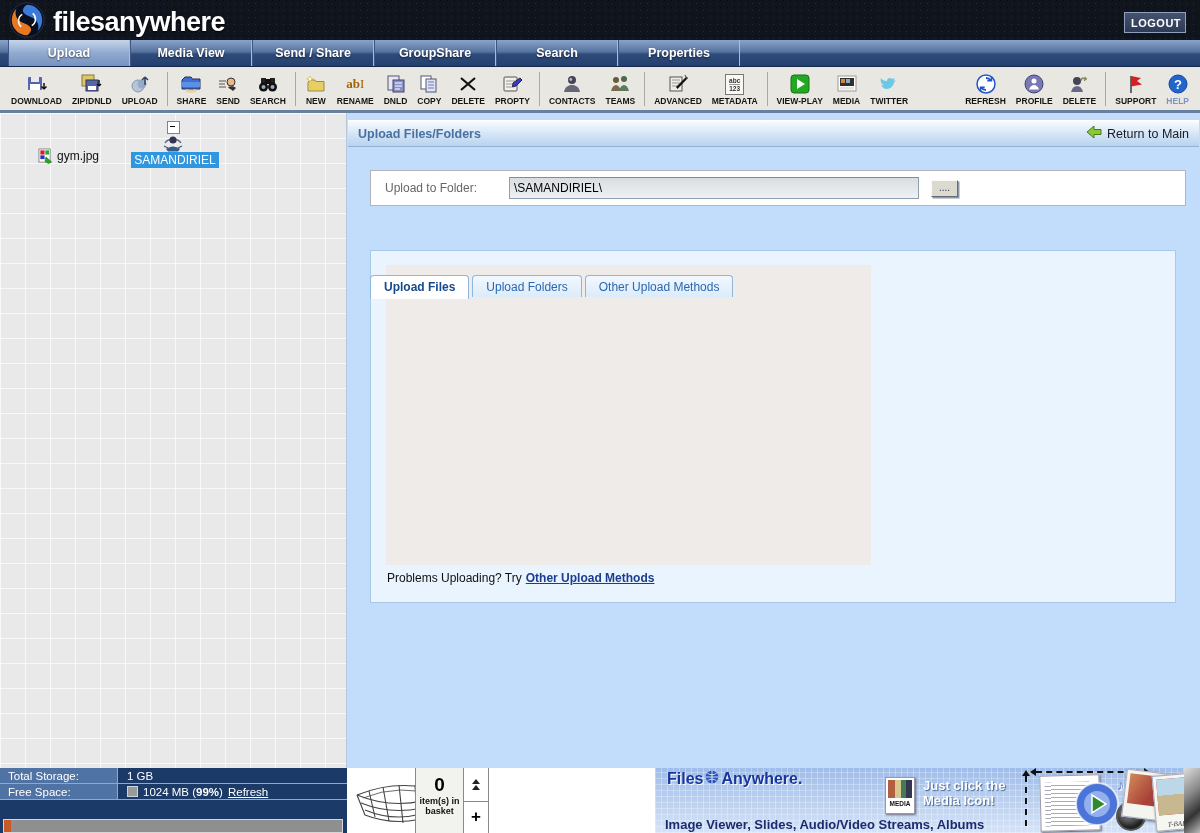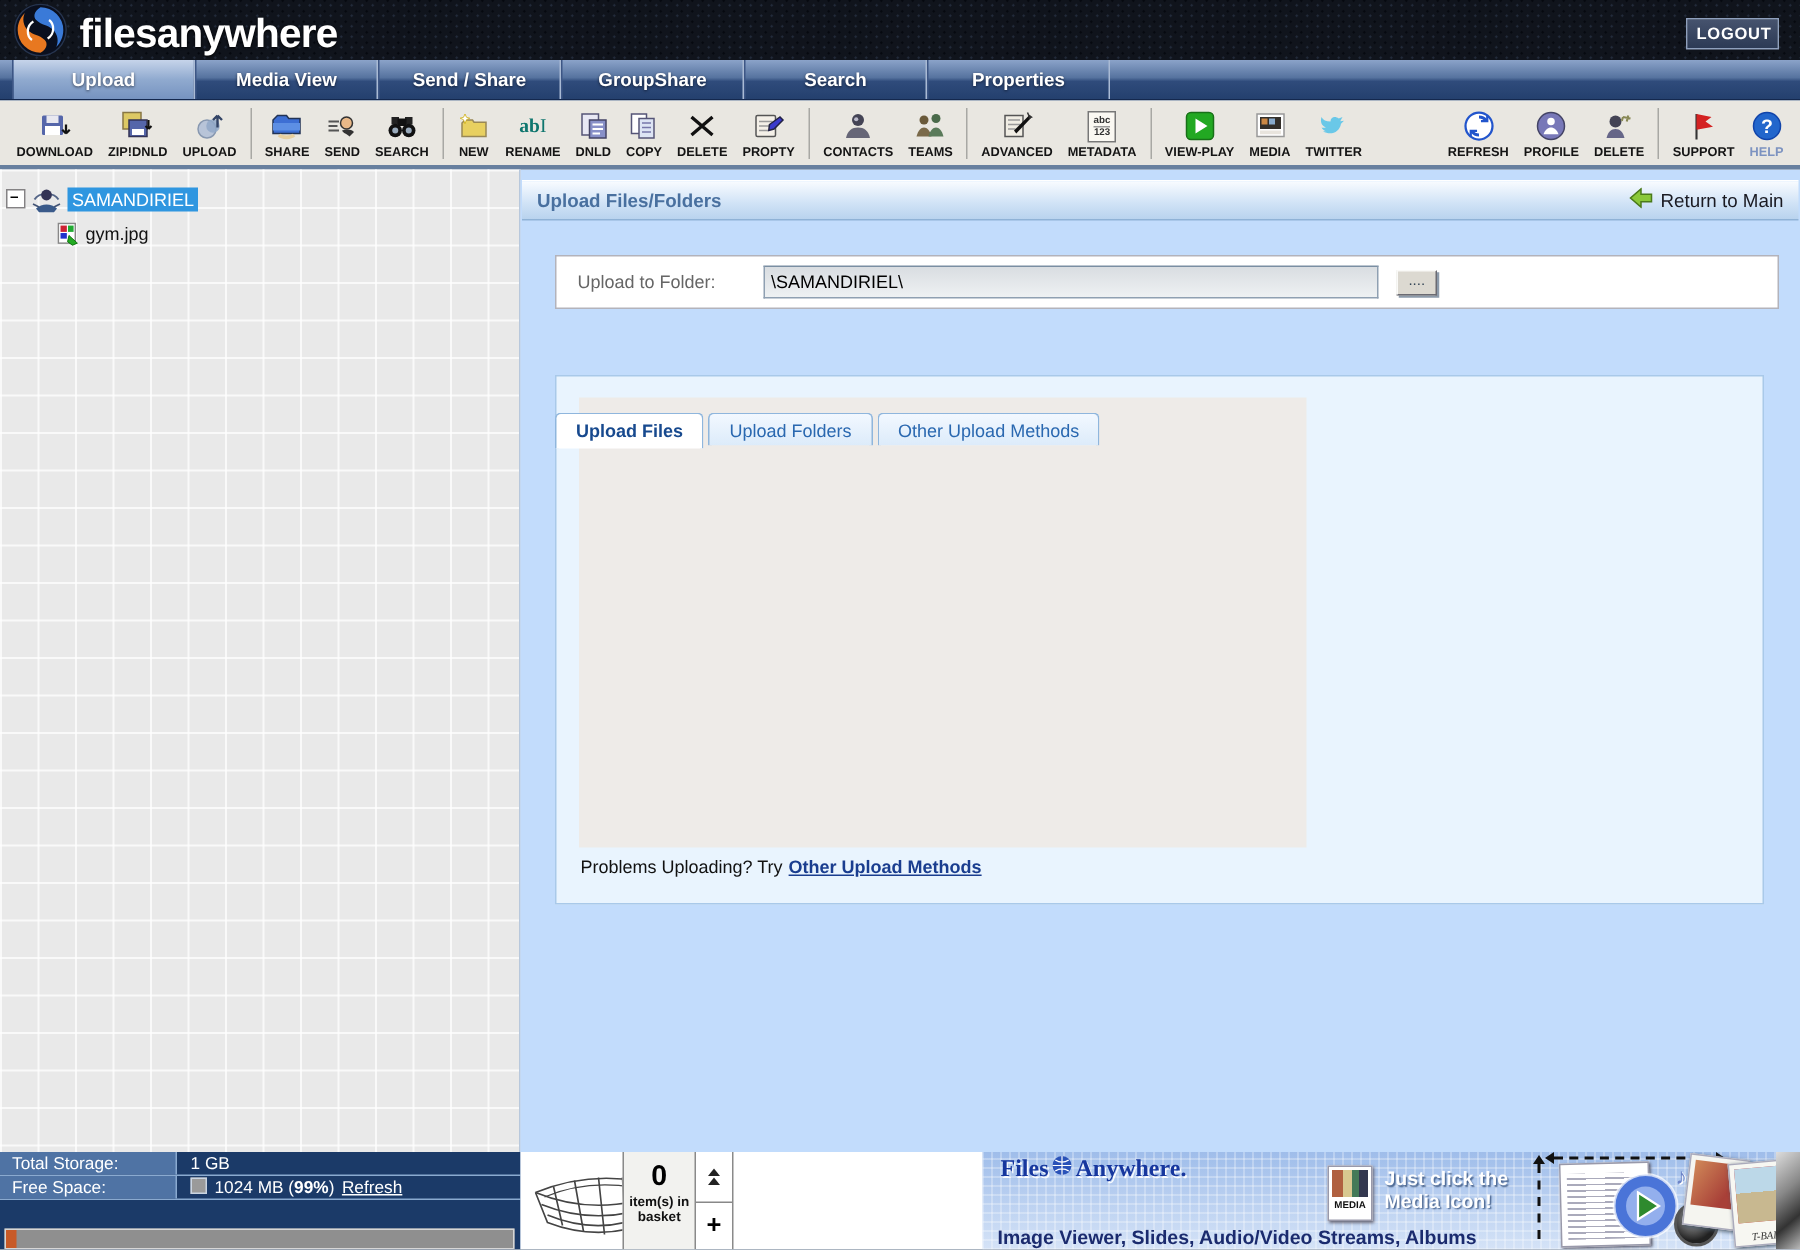--- a/index.html
+++ b/index.html
@@ -29,28 +29,28 @@
   .tb-group.push{margin-left:auto;}
   .tb-sep{width:1px;height:34px;background:#a8a8a4;margin:0 4px;}
   .tb-item{display:flex;flex-direction:column;align-items:center;padding:1px 5px;cursor:pointer;}
   .tb-item .ic{height:24px;display:flex;align-items:flex-end;justify-content:center;}
   .tb-item .ic svg{display:block;}
   .tb-item .lb{font-size:8.5px;font-weight:bold;color:#141414;margin-top:1px;white-space:nowrap;}
   .meta-ic{border:1px solid #777;background:#faf8f2;font:bold 6.5px/7px "Liberation Sans",sans-serif;
     color:#333;padding:2px 3px;text-align:center;}
   .meta-ic span{display:block;}
   .meta-ic span:first-child{border-bottom:1px solid #999;}
-  .rename-ic{color:#0f766e;font:bold 13px/22px "Liberation Serif",serif;}
+  .rename-ic{color:#a16207;font:bold 13px/22px "Liberation Serif",serif;}
   
   #tree-panel{position:absolute;left:0;top:113px;width:347px;height:655px;background:#e9e9e9;
     background-image:linear-gradient(rgba(255,255,255,.75) 1px,transparent 1px),
                      linear-gradient(90deg,rgba(255,255,255,.75) 1px,transparent 1px);
     background-size:25px 25px;border-right:1px solid #b8c8dc;box-sizing:border-box;}
   .tree-row{display:flex;align-items:center;height:23px;font-size:12px;color:#111;cursor:pointer;}
-  .tree-row.root{margin:8px 0 0 4px;}
+  .tree-row.root{margin:8px 0 0 4px;flex-direction:column;}
   .tree-row.child{margin-left:38px;}
   .expand-box{width:11px;height:11px;background:#fff;border:1px solid #848284;position:relative;margin-right:4px;flex:none;}
   .expand-box i{position:absolute;left:2px;top:4px;width:5px;height:1px;background:#000;}
   .tree-ic{margin-right:4px;display:flex;}
   .tree-label.selected{background:#2f96e0;color:#fff;padding:1px 3px;}
   
   #main-area{position:absolute;left:347px;top:120px;width:853px;height:655px;background:#c2dcfc;}
   #main-title-bar{position:absolute;left:1px;top:0;width:851px;height:27px;box-sizing:border-box;
     background:linear-gradient(#f8fbff,#cfe2f6 60%,#b9d3ee);border-bottom:1px solid #8fb2d6;border-top:1px solid #fff;
     display:flex;align-items:center;justify-content:space-between;padding:0 10px;}
@@ -92,21 +92,21 @@
   #basket-arrows{position:absolute;left:117px;top:0;width:25px;height:65px;box-sizing:border-box;border-right:1px solid #8a8a8a;}
   #basket-up{height:33px;border-bottom:1px solid #888;display:flex;flex-direction:column;align-items:center;justify-content:center;gap:1px;cursor:pointer;}
   .tri-up{width:0;height:0;border-left:4px solid transparent;border-right:4px solid transparent;border-bottom:5px solid #222;}
   #basket-add{height:30px;text-align:center;font-size:17px;font-weight:bold;line-height:30px;color:#000;cursor:pointer;}
   
   #banner{position:absolute;left:308px;top:0;width:545px;height:65px;overflow:hidden;cursor:pointer;
     background-image:repeating-linear-gradient(90deg,rgba(255,255,255,.28) 0 1px,transparent 1px 6px),
                      repeating-linear-gradient(0deg,rgba(255,255,255,.28) 0 1px,transparent 1px 6px),
                      linear-gradient(#9fbdea,#d5e3f7);}
   #banner-brand{position:absolute;left:12px;top:2px;display:flex;align-items:center;gap:2px;
-    font-size:16px;font-weight:bold;color:#17379e;text-shadow:1px 1px 0 rgba(255,255,255,.9);font-family:Liberation Serif, serif;}
+    font-size:16px;font-weight:bold;color:#17379e;text-shadow:1px 1px 0 rgba(255,255,255,.9);}
   #banner-title{position:absolute;left:11px;top:15px;font-size:29px;font-weight:bold;color:#4f79dc;letter-spacing:1px;
     text-shadow:2px 2px 0 rgba(255,255,255,.95),-1px -1px 0 rgba(255,255,255,.8),3px 3px 3px rgba(40,60,120,.55);}
   #banner-tagline{position:absolute;left:10px;bottom:1px;font-size:13px;font-weight:bold;color:#1b2b6e;white-space:nowrap;}
   #media-chip{position:absolute;left:230px;top:9px;width:30px;height:37px;background:#fff;border:1px solid #99a;
     box-shadow:1px 1px 2px #667;box-sizing:border-box;}
   #media-chip .chip-img{margin:2px;height:18px;
     background:linear-gradient(90deg,#b06040 0 30%,#d8c890 30% 55%,#447a58 55% 75%,#33384f 75%);}
   #media-chip .chip-lbl{font-size:6.5px;font-weight:bold;text-align:center;color:#111;margin-top:2px;}
   #banner-callout{position:absolute;left:268px;top:10px;font-size:13px;font-weight:bold;color:#fff;
     text-shadow:1px 1px 1px #44608c;line-height:15px;}

